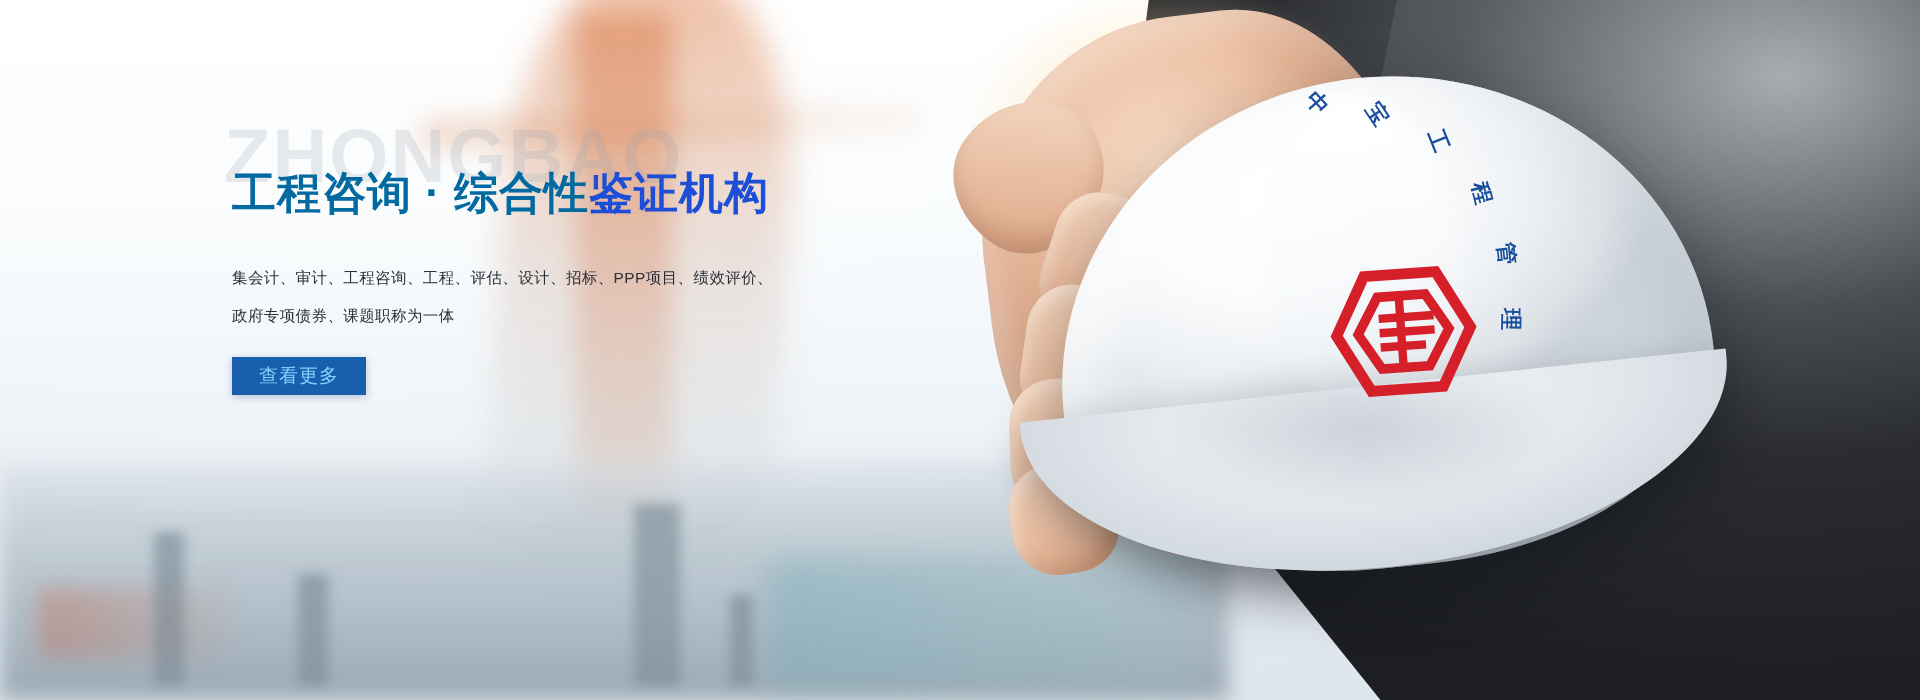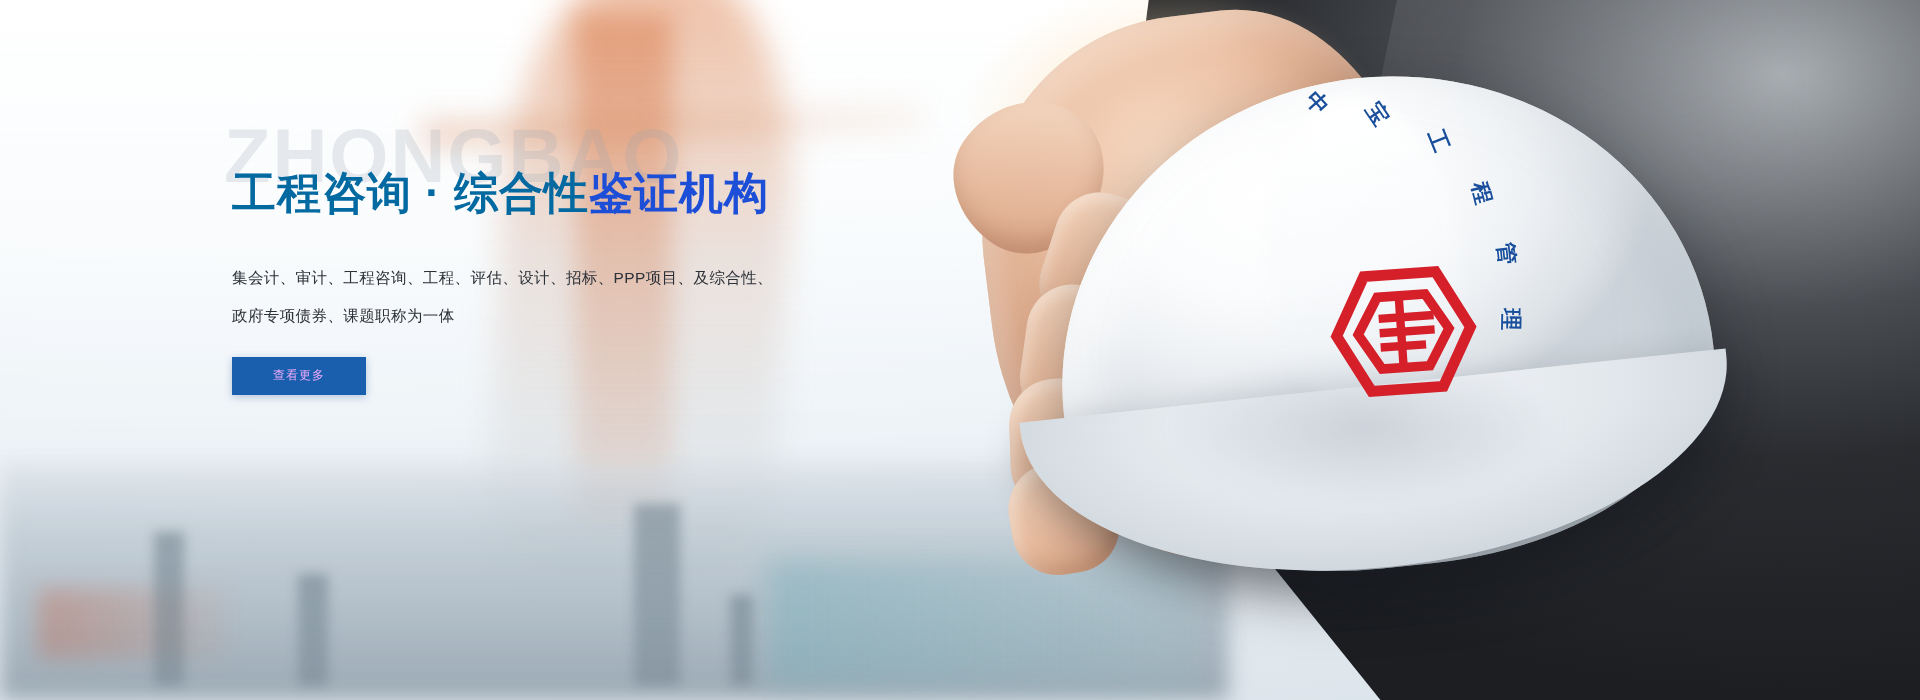--- a/index.html
+++ b/index.html
@@ -190,22 +190,22 @@
     position:relative;margin:36px 0 0 0;
     font-size:15.5px;line-height:2.45;color:#2c3138;
     letter-spacing:.4px;max-width:580px;
     font-weight:400;
   }
   .desc p{margin:0;white-space:nowrap;}
 
   .cta{
     position:relative;display:inline-flex;align-items:center;justify-content:center;
     margin-top:22px;width:134px;height:38px;
-    background:#1a5fae;color:#f0abfc;
-    font-size:12px;letter-spacing:1px;
+    background:#1a5fae;color:#7dd3fc;
+    font-size:19px;letter-spacing:1px;
     border:none;cursor:pointer;
     box-shadow:0 2px 8px rgba(20,70,140,.28);
     font-family:Liberation Mono, monospace;
   }
 </style>
 </head>
 <body>
 
 <div class="banner">
 
@@ -259,20 +259,20 @@
 
   <div class="content">
 
     <div class="watermark">ZHONGBAO</div>
 
     <h1 class="headline">
       <span class="hl-line"><span class="hl-blue">工程咨询 · 综合性</span><span class="hl-orange">鉴证机构</span></span>
     </h1>
 
     <div class="desc">
-      <p>集会计、审计、工程咨询、工程、评估、设计、招标、PPP项目、及综合性、</p>
+      <p>集会计、审计、工程咨询、工程、评估、设计、招标、PPP项目、绩效评价、</p>
       <p>政府专项债券、课题职称为一体</p>
     </div>
 
     <button class="cta" type="button">查看更多</button>
   </div>
 
 </div>
 
 </body></html>

